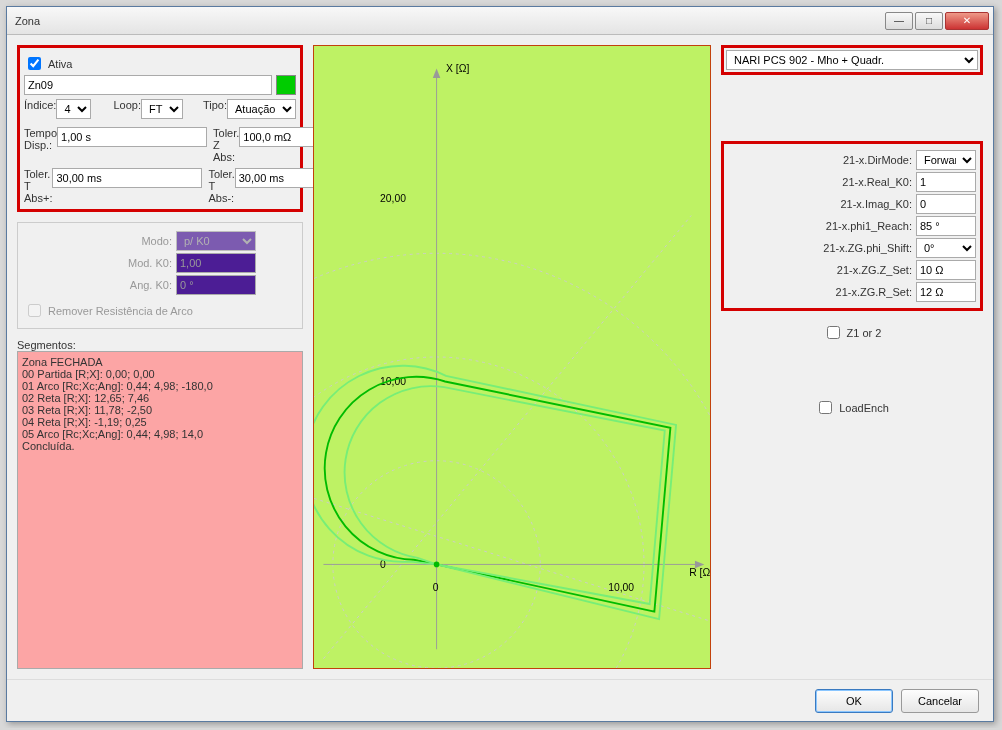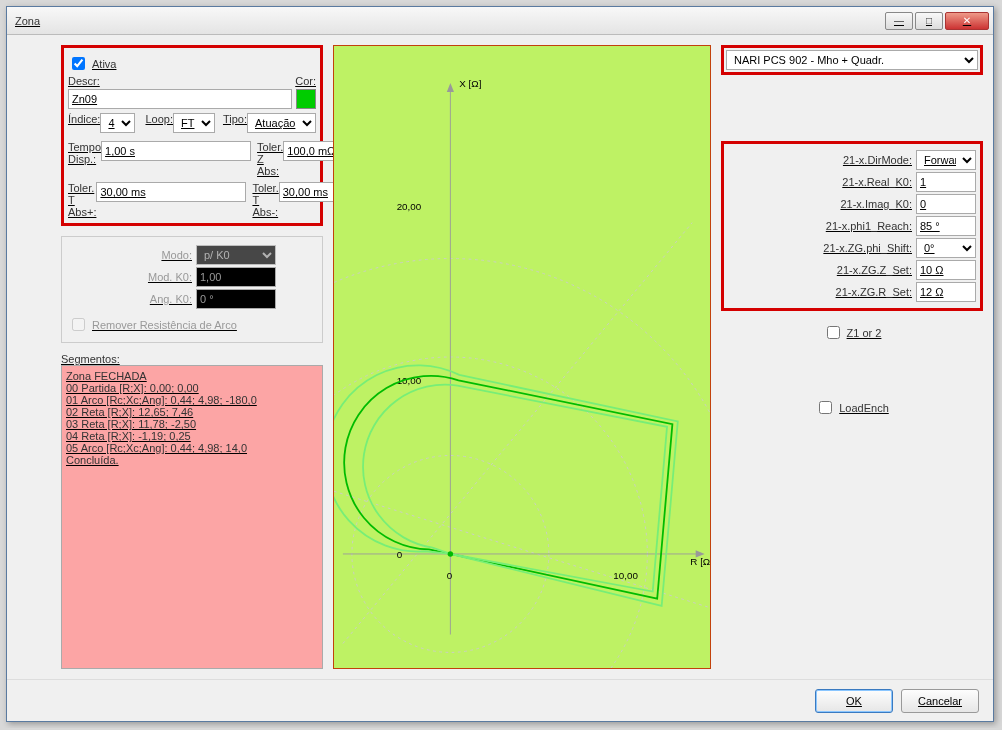--- a/index.html
+++ b/index.html
@@ -1,33 +1,33 @@
 <!DOCTYPE html>
 <html><head>
 <meta charset="utf-8">
 <style>
   * { box-sizing: border-box; font-family: 'Segoe UI', Tahoma, sans-serif; font-size: 11px; }
   body { margin: 0; background: #d8d8d8; padding: 6px; }
-  .window { width: 988px; height: 716px; background: #fff; border: 1px solid #5a7aa0; box-shadow: 2px 2px 6px rgba(0,0,0,0.3); text-decoration: underline; }
+  .window { width: 988px; height: 716px; background: #fff; border: 1px solid #5a7aa0; box-shadow: 2px 2px 6px rgba(0,0,0,0.3); }
   .titlebar { height: 28px; background: linear-gradient(#f8f8f8, #e4e4e4); border-bottom: 1px solid #bbb; display: flex; align-items: center; padding: 0 4px 0 8px; }
   .titlebar-text { flex: 1; color: #333; }
   .win-btns { display: flex; gap: 2px; }
   .win-btn { width: 28px; height: 18px; border: 1px solid #888; border-radius: 2px; display: flex; align-items: center; justify-content: center; font-size: 10px; color: #333; background: linear-gradient(#f8f8f8,#dcdcdc); }
   .win-btn.close { background: linear-gradient(#e98,#c33); color: #fff; width: 44px; border-color: #a33; }
   .content { display: flex; height: calc(100% - 28px - 42px); padding: 10px; gap: 10px; background: #f0f0f0; }
   .col { display: flex; flex-direction: column; }
-  .left { width: 262px; margin-left: 44px; }
+  .left { width: 286px; }
   .center { flex: 1; background: #bef264; border: 1px solid #c2410c; position: relative; text-align: center; }
   .right { width: 262px; }
   .highlight-box { border: 3px solid #d40000; padding: 4px; background: #f0f0f0; margin-bottom: 6px; }
   .row { display: flex; align-items: center; gap: 4px; margin: 2px 0; }
   .lbl { color: #333; }
   .lbl.dim { color: #999; }
   input[type=text], select { border: 1px solid #aaa; background: #fff; padding: 1px 3px; height: 20px; }
-  input[type=text]:disabled, select:disabled { background: #000000; color: #999; }
+  input[type=text]:disabled, select:disabled { background: #4c1d95; color: #999; }
   .color-sw { width: 20px; height: 20px; background: #0c0; border: 1px solid #888; }
   fieldset { border: 1px solid #ccc; margin: 4px 0; padding: 6px; }
   .segments-box { border: 1px solid #aaa; background: #fca5a5; flex: 1; padding: 4px; overflow: auto; white-space: pre; font-size: 11px; color: #333; }
   .footer { height: 42px; display: flex; justify-content: flex-end; align-items: center; gap: 8px; padding: 0 14px; background: #f0f0f0; border-top: 1px solid #ddd; }
   .btn { min-width: 78px; height: 24px; border: 1px solid #999; border-radius: 3px; background: linear-gradient(#fdfdfd,#e6e6e6); }
   .btn.primary { border-color: #3a7ac0; box-shadow: 0 0 0 1px #8ac6ff inset; }
   .param-row { display: flex; justify-content: flex-end; align-items: center; gap: 4px; margin: 2px 0; }
   .param-row .plabel { text-align: right; color: #333; }
   .param-row input, .param-row select { width: 60px; }
   .chk { display: flex; align-items: center; gap: 4px; justify-content: center; margin-top: 6px; }
@@ -51,24 +51,20 @@
 
   <div class="content">
 
     <div class="col left">
       <div class="highlight-box">
         <div class="row">
           <input type="checkbox" checked="" style="">
           <span class="lbl">Ativa</span>
         </div>
         <div class="row">
-          <span class="lbl" style="flex:1">Descr:</span>
-          <span class="lbl">Cor:</span>
-        </div>
-        <div class="row">
           <input type="text" style="flex: 1 1 0%;" value="Zn09">
           <div class="color-sw"></div>
         </div>
         <div class="three-col" style="margin-top:4px">
           <div>
             <label class="lbl">Índice:</label>
             <select><option>4</option></select>
           </div>
           <div>
             <label class="lbl">Loop:</label>

